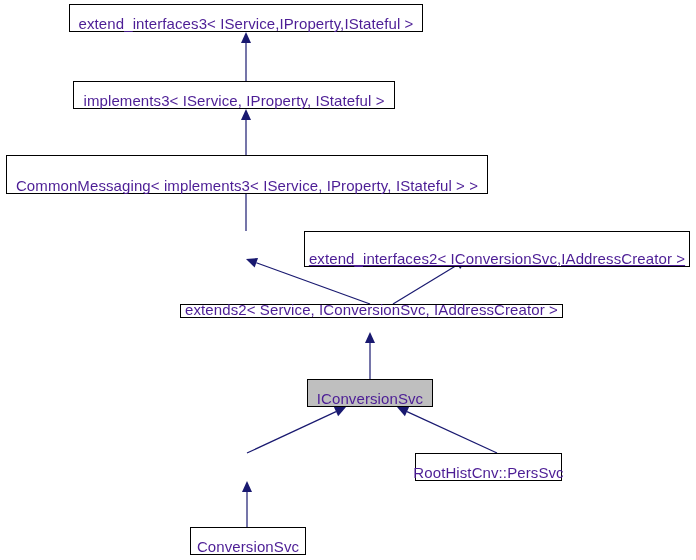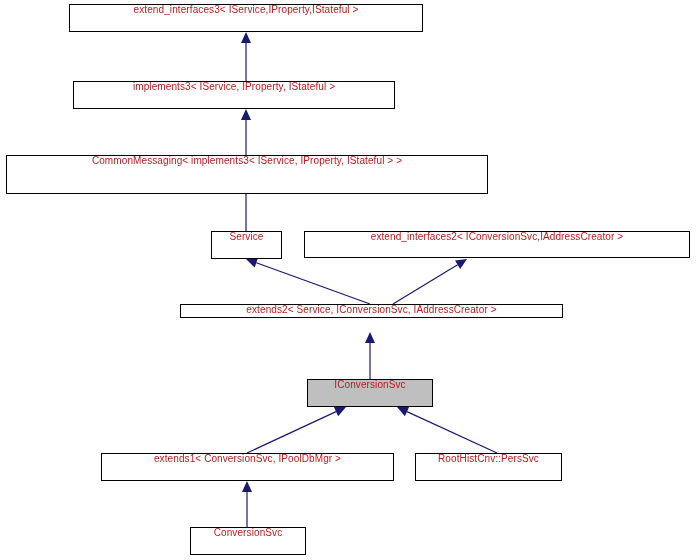--- a/index.html
+++ b/index.html
@@ -20,25 +20,25 @@
     left: 0;
     top: 0;
     width: 696px;
     height: 560px;
   }
   .node {
     position: absolute;
     box-sizing: border-box;
     border: 1px solid #000000;
     background: #ffffff;
-    color: #b91c1c;
-    font-size: 10px;
+    color: #4c1d95;
+    font-size: 15px;
     line-height: 1;
     display: flex;
-    align-items: flex-start;
+    align-items: flex-end;
     justify-content: center;
     white-space: nowrap;
     letter-spacing: 0.1px;
     z-index: 2;
   }
   .node.current {
     background: #bfbfbf;
   }
 </style>
 </head>
@@ -69,34 +69,28 @@
 
   <div class="node" style="left: 69px; top: 4px; width: 354px; height: 28px;">
     <span>extend_interfaces3&lt; IService,IProperty,IStateful &gt;</span>
   </div>
   <div class="node" style="left: 73px; top: 81px; width: 322px; height: 28px;">
     <span>implements3&lt; IService, IProperty, IStateful &gt;</span>
   </div>
   <div class="node" style="left: 6px; top: 155px; width: 482px; height: 39px;">
     <span>CommonMessaging&lt; implements3&lt; IService, IProperty, IStateful &gt; &gt;</span>
   </div>
-  <div class="node" style="left: 211px; top: 231px; width: 71px; height: 28px;">
-    <span>Service</span>
-  </div>
-  <div class="node" style="left: 304px; top: 231px; width: 386px; height: 27px;">
+  <div class="node" style="left: 304px; top: 231px; width: 386px; height: 36px; text-decoration: underline;">
     <span>extend_interfaces2&lt; IConversionSvc,IAddressCreator &gt;</span>
   </div>
   <div class="node" style="left: 180px; top: 304px; width: 383px; height: 14px;">
     <span>extends2&lt; Service, IConversionSvc, IAddressCreator &gt;</span>
   </div>
   <div class="node current" style="left: 307px; top: 379px; width: 126px; height: 28px; background: rgb(191, 191, 191);">
     <span>IConversionSvc</span>
-  </div>
-  <div class="node" style="left: 101px; top: 453px; width: 293px; height: 28px;">
-    <span>extends1&lt; ConversionSvc, IPoolDbMgr &gt;</span>
   </div>
   <div class="node" style="left: 415px; top: 453px; width: 147px; height: 28px;">
     <span>RootHistCnv::PersSvc</span>
   </div>
   <div class="node" style="left: 190px; top: 527px; width: 116px; height: 28px;">
     <span>ConversionSvc</span>
   </div>
 
 </div>
 

